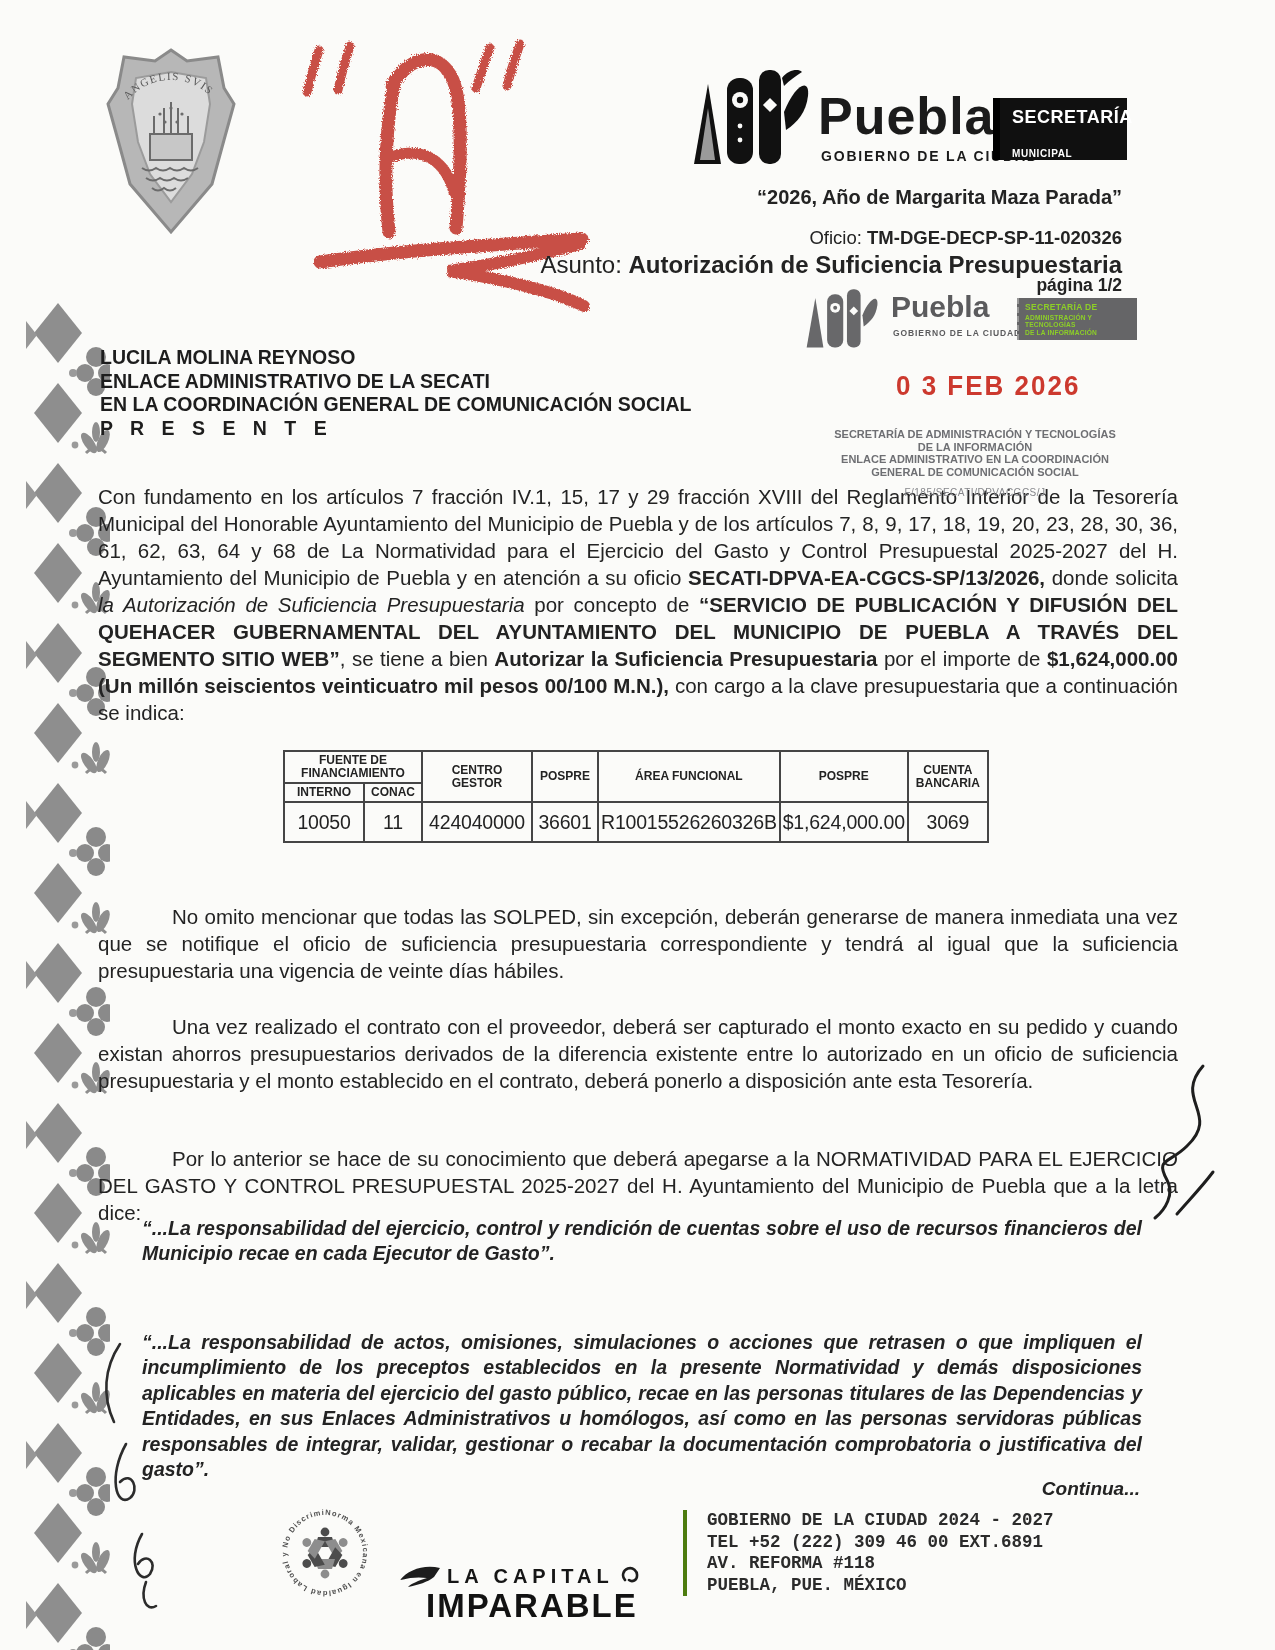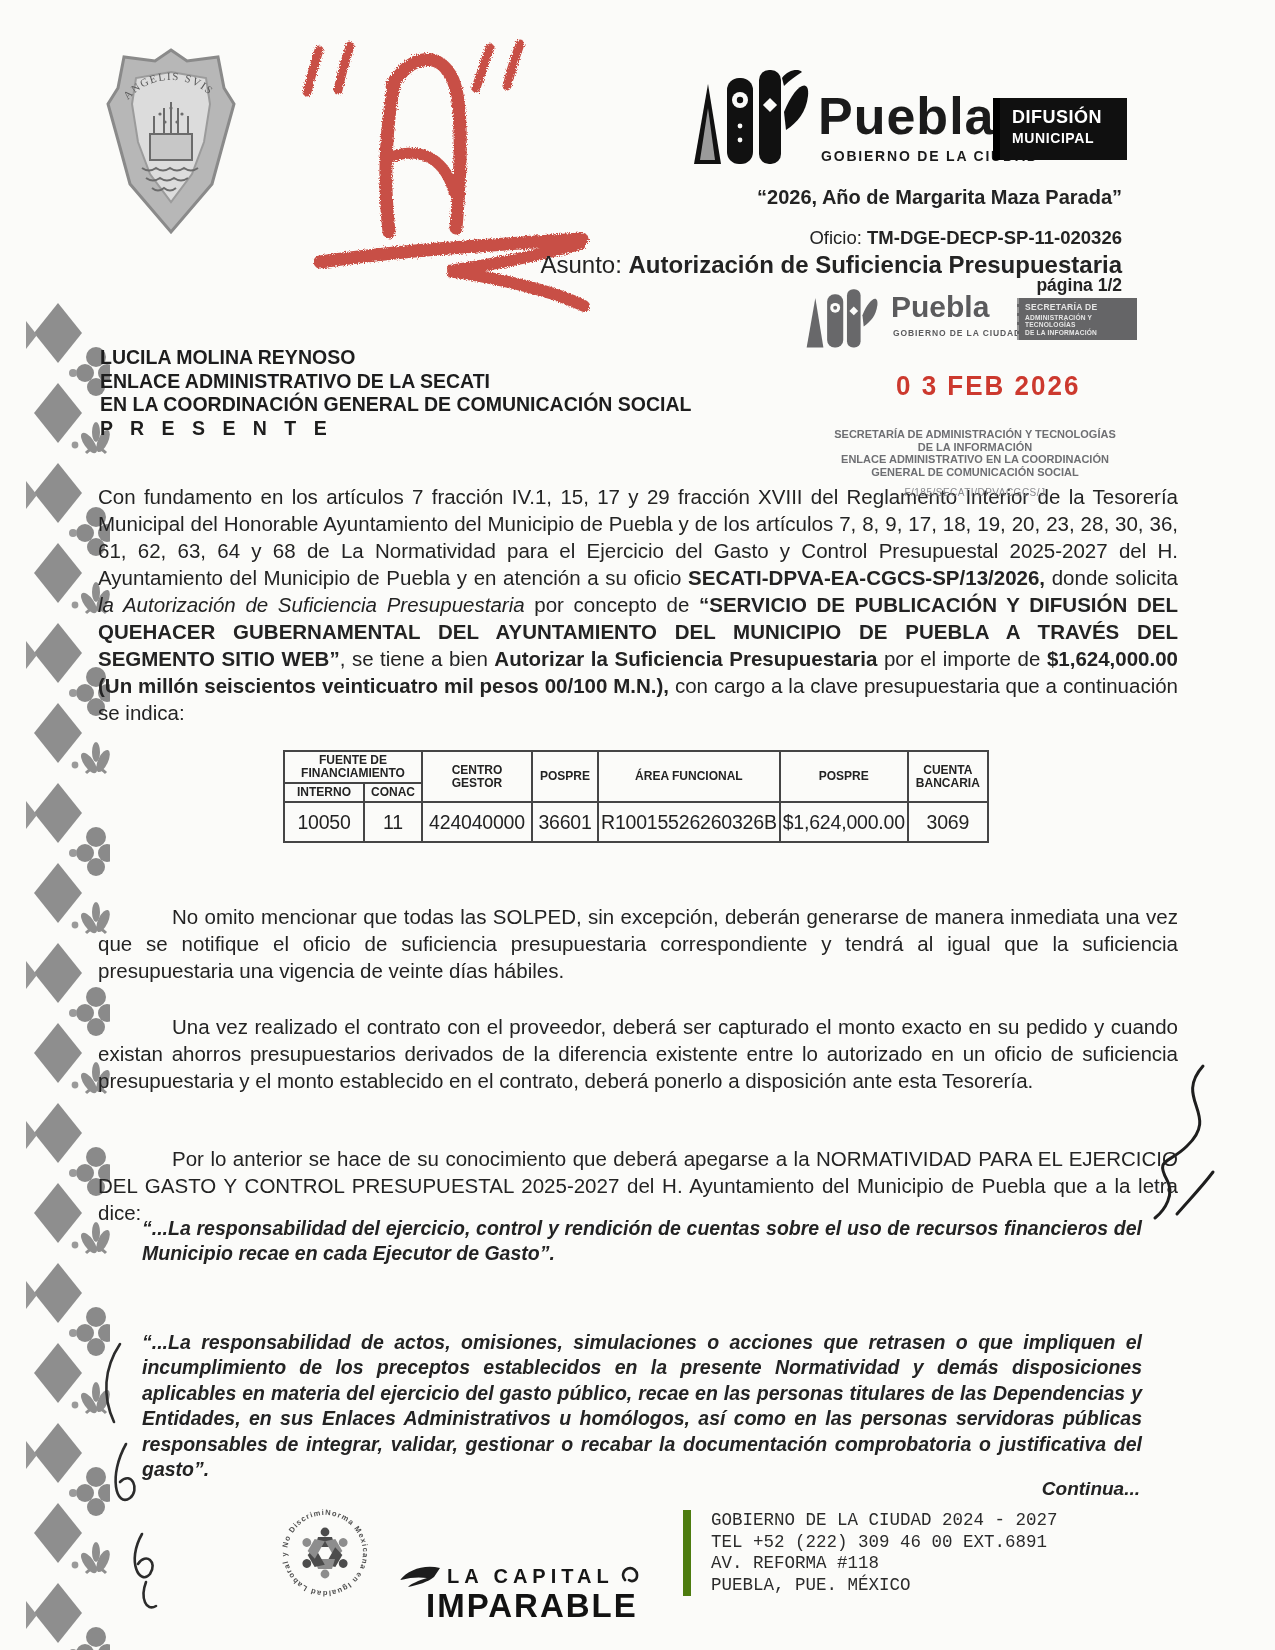--- a/index.html
+++ b/index.html
@@ -18,32 +18,32 @@
   
   .redA{left:262px;top:18px;}
 
   
   .brand{left:690px;top:64px;width:450px;height:115px;}
   .brand-word{position:absolute;left:128px;top:22px;font-size:52px;font-weight:700;color:#1b1b1b;letter-spacing:1px;}
   .brand-tag{position:absolute;left:131px;top:84px;font-size:14px;font-weight:700;letter-spacing:1.8px;color:#1b1b1b;}
   .dept-box{position:absolute;left:303px;top:34px;width:134px;height:62px;background:#101010;color:#fff;
             padding:9px 0 0 12px;box-sizing:border-box;border-left:7px solid #000;}
   .dept-box .l1{font-size:18px;font-weight:700;letter-spacing:.5px;}
-  .dept-box .l2{font-size:14px;font-weight:700;letter-spacing:.6px;margin-top:2px;}
+  .dept-box .l2{font-size:10px;font-weight:700;letter-spacing:.6px;margin-top:20px;}
 
   .year{right:153px;top:186px;font-size:20px;font-weight:700;text-align:right;}
   .oficio{right:153px;top:227px;font-size:18.5px;}
   .asunto{right:153px;top:251px;font-size:24px;text-align:right;}
   .pagina{right:153px;top:275px;font-size:17.5px;font-weight:700;text-align:right;}
 
   
   .stamp2{left:795px;top:286px;width:350px;height:66px;opacity:.92;}
   .stamp2 .word{position:absolute;left:96px;top:4px;font-size:30px;font-weight:700;color:#4e4e50;}
   .stamp2 .tag{position:absolute;left:98px;top:42px;font-size:8.5px;font-weight:700;letter-spacing:.9px;color:#4e4e50;}
-  .stamp2 .box{position:absolute;left:222px;top:12px;width:120px;height:42px;background:#59595b;color:#e5e5e5;
+  .stamp2 .box{position:absolute;left:222px;top:12px;width:120px;height:42px;background:#59595b;color:#84cc16;
                border-left:2px dashed #8f8f8f;padding:4px 4px 0 6px;box-sizing:border-box;}
   .stamp2 .box .bl1{font-size:8.5px;font-weight:700;letter-spacing:.3px;}
   .stamp2 .box .bl2,.stamp2 .box .bl3{font-size:6.6px;font-weight:700;margin-top:1.5px;letter-spacing:.2px;}
 
   .recipient{left:100px;top:346px;font-size:19.5px;font-weight:700;line-height:23.5px;color:#1d1d1d;}
   .recipient .sal{letter-spacing:6px;}
 
   .date-stamp{left:896px;top:370px;font-size:26px;font-weight:700;color:#cc392e;letter-spacing:2px;transform:scaleY(1.06);}
 
   .recv{left:800px;top:428px;width:350px;text-align:center;font-size:11px;font-weight:700;
@@ -69,22 +69,22 @@
 
   .sig{left:1125px;top:1060px;}
   .pen{left:90px;top:1338px;}
 
   .badge{left:278px;top:1506px;}
   .capital{left:400px;top:1564px;width:250px;}
   .capital .row1{display:flex;align-items:center;gap:7px;}
   .capital .lc{font-size:20px;font-weight:700;letter-spacing:5px;color:#161616;white-space:nowrap;}
   .capital .imp{margin:-1px 0 4px 26px;font-size:33px;font-weight:700;letter-spacing:2px;color:#121212;}
 
-  .address{left:683px;top:1510px;border-left:8px solid #4d7c0f;padding-left:20px;
-           font-family:"Liberation Mono",monospace;font-size:17.5px;line-height:21.5px;color:#2b2b2b;}
+  .address{left:683px;top:1510px;border-left:4px solid #4d7c0f;padding-left:20px;
+           font-family:"Liberation Mono",monospace;font-size:17.5px;line-height:21.5px;color:#2b2b2b;font-weight:bold;}
 </style>
 </head>
 <body>
 
 <div class="page">
 
   <svg class="abs talavera" width="84" height="1355" viewBox="0 0 84 1355">
     <defs>
       <pattern id="tal" width="84" height="160" patternUnits="userSpaceOnUse">
         <polygon points="32,8 56,38 32,68 8,38" fill="#8e8e8e"></polygon>
@@ -166,21 +166,21 @@
       </g>
       <circle cx="50" cy="32" r="8" fill="#fbfbf9"></circle>
         <circle cx="50" cy="32" r="3.2" fill="#111"></circle>
       <rect x="75" y="32" width="10" height="10" fill="#fbfbf9" transform="rotate(45 80 37)"></rect>
       <circle cx="50" cy="58" r="2.4" fill="#fbfbf9"></circle>
         <circle cx="50" cy="72" r="2.4" fill="#fbfbf9"></circle>
     </svg>
     <span class="brand-word">Puebla</span>
     <span class="brand-tag">GOBIERNO DE LA CIUDAD</span>
     <div class="dept-box">
-      <div class="l1">DIFUSIÓN</div>
+      <div class="l1">SECRETARÍA</div>
       <div class="l2">MUNICIPAL</div>
     </div>
   </div>
 
   <div class="abs year">“2026, Año de Margarita Maza Parada”</div>
   <div class="abs oficio">
     <span>Oficio:</span>
     <span class="b">TM-DGE-DECP-SP-11-020326</span>
   </div>
   <div class="abs asunto">

